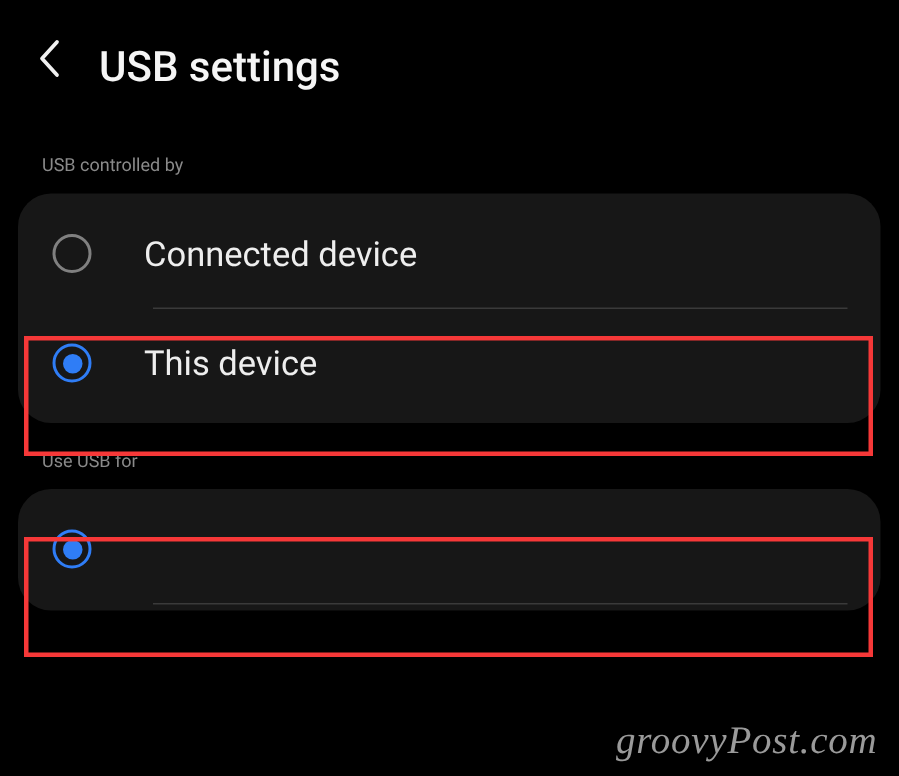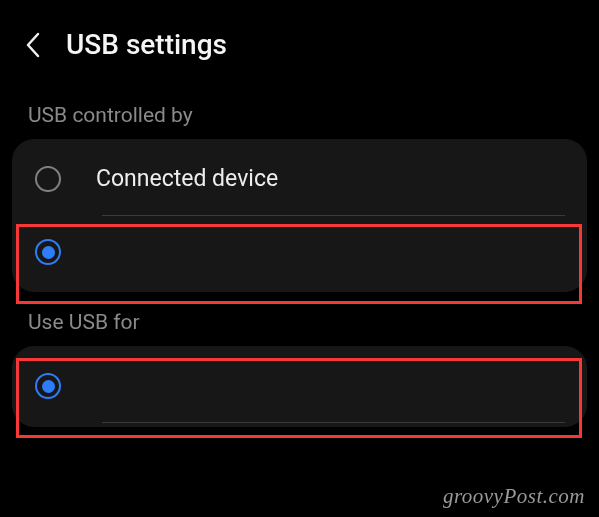--- a/index.html
+++ b/index.html
@@ -7,49 +7,50 @@
     width: 599px;
     height: 517px;
     background: #000000;
     font-family: -apple-system, BlinkMacSystemFont, 'Segoe UI', Roboto, sans-serif;
     color: #ffffff;
     overflow: hidden;
     position: relative;
   }
   .header {
     display: flex;
-    align-items: center;
+    align-items: flex-start;
     padding: 28px 22px 24px 22px;
     gap: 22px;
   }
   .back-icon {
     width: 22px;
     height: 22px;
     display: flex;
     align-items: center;
     justify-content: center;
   }
   .title {
     font-size: 28px;
     font-weight: 500;
     color: #f5f5f5;
   }
   .section-label {
-    font-size: 21px;
+    font-size: 12px;
     color: #8a8a8a;
     padding: 18px 28px 12px 28px;
   }
   .card {
     background: #171717;
     margin: 0 12px;
     border-radius: 22px;
     padding: 4px 0;
   }
   .option {
     display: flex;
+    align-items: center;
     padding: 22px 20px 22px 22px;
     gap: 34px;
     position: relative;
   }
   .radio {
     width: 28px;
     height: 28px;
     flex-shrink: 0;
     display: flex;
     align-items: center;
@@ -89,21 +90,21 @@
     pointer-events: none;
   }
   .hb1 { left: 16px; top: 224px; width: 566px; height: 80px; }
   .hb2 { left: 16px; top: 358px; width: 566px; height: 80px; }
   .watermark {
     position: absolute;
     right: 14px;
     bottom: 8px;
     font-family: Georgia, 'Times New Roman', serif;
     font-style: italic;
-    font-size: 21px;
+    font-size: 26px;
     color: #9a9a9a;
     letter-spacing: 0.5px;
   }
 </style>
 </head>
 <body>
 
 <div class="header">
   <div class="back-icon">
     <svg width="16" height="26" viewBox="0 0 16 26" fill="none">
@@ -122,20 +123,21 @@
     </div>
     <div class="option-label">Connected device</div>
   </div>
   <div class="divider"></div>
   <div class="option">
     <div class="radio">
       <div class="radio-ring selected">
           <div class="radio-dot"></div>
         </div>
     </div>
+    <div class="option-label">This device</div>
   </div>
 </div>
 
 <div class="section-label">Use USB for</div>
 
 <div class="card">
   <div class="option">
     <div class="radio">
       <div class="radio-ring selected">
           <div class="radio-dot"></div>

